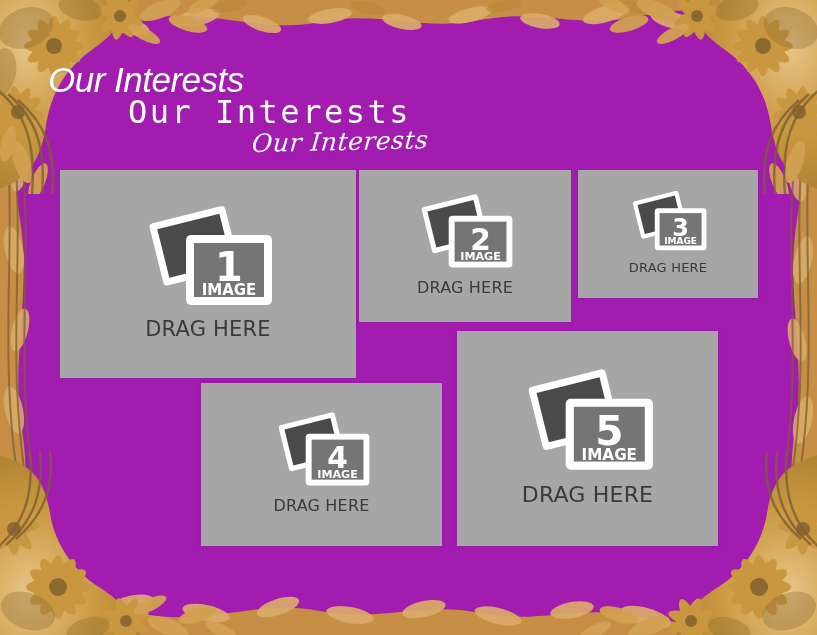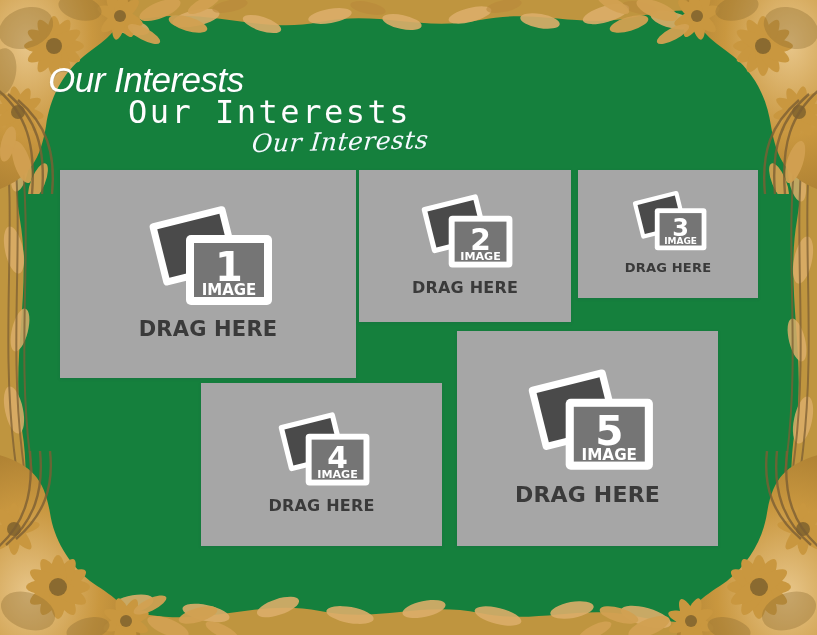--- a/index.html
+++ b/index.html
@@ -5,21 +5,21 @@
   html, body {
     margin: 0;
     padding: 0;
     background: #ffffff;
   }
   #slide {
     position: relative;
     width: 817px;
     height: 635px;
     overflow: hidden;
-    background: #15803d;
+    background: #a21caf;
     font-family: "Liberation Sans", sans-serif;
   }
 
   
   .border-layer {
     position: absolute;
     inset: 0;
     pointer-events: none;
   }
   .corner {
@@ -109,21 +109,21 @@
     transform: translateY(-2px);
   }
   .ph-icon {
     position: relative;
     display: block;
   }
   .drag-label {
     margin-top: 6px;
     color: #3a3a3a;
     font-family: "DejaVu Sans", "Liberation Sans", sans-serif;
-    font-weight: bold;
+    font-weight: normal;
     letter-spacing: 0.2px;
     text-align: center;
     white-space: nowrap;
   }
 
   
   #zone-1 { left: 60px;  top: 170px; width: 296px; height: 208px; }
   #zone-2 { left: 359px; top: 170px; width: 212px; height: 152px; }
   #zone-3 { left: 578px; top: 170px; width: 180px; height: 128px; }
   #zone-4 { left: 201px; top: 383px; width: 241px; height: 163px; }

